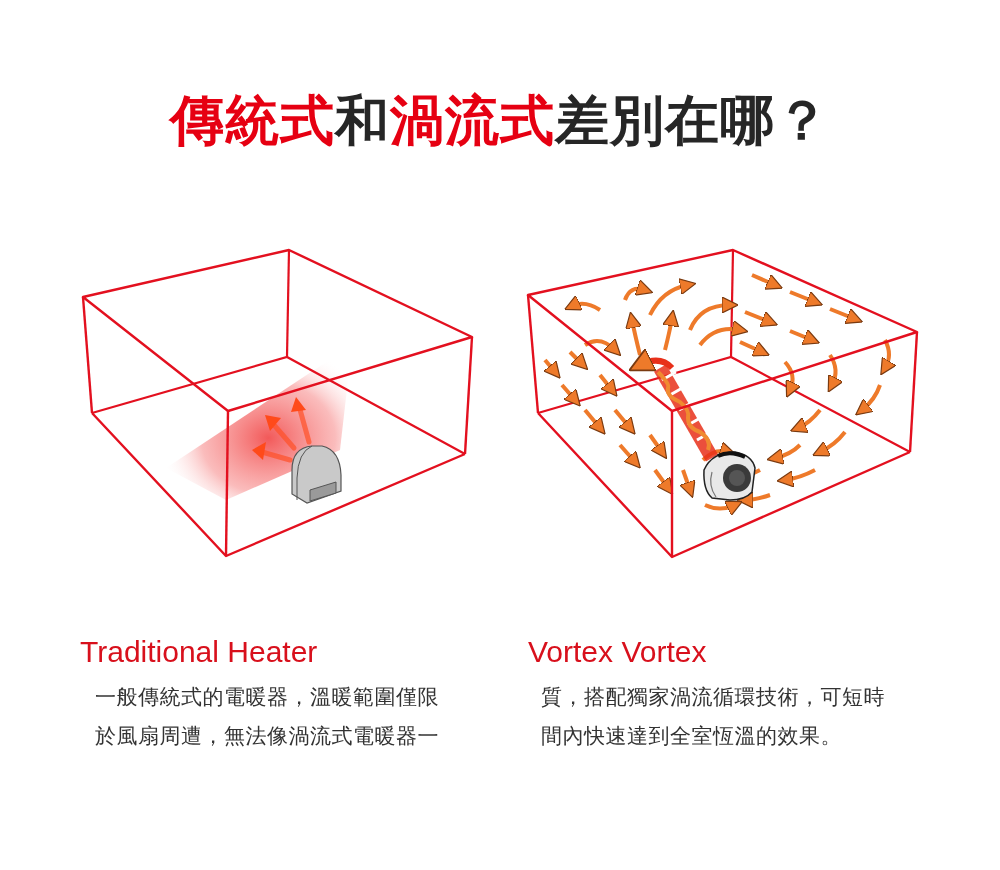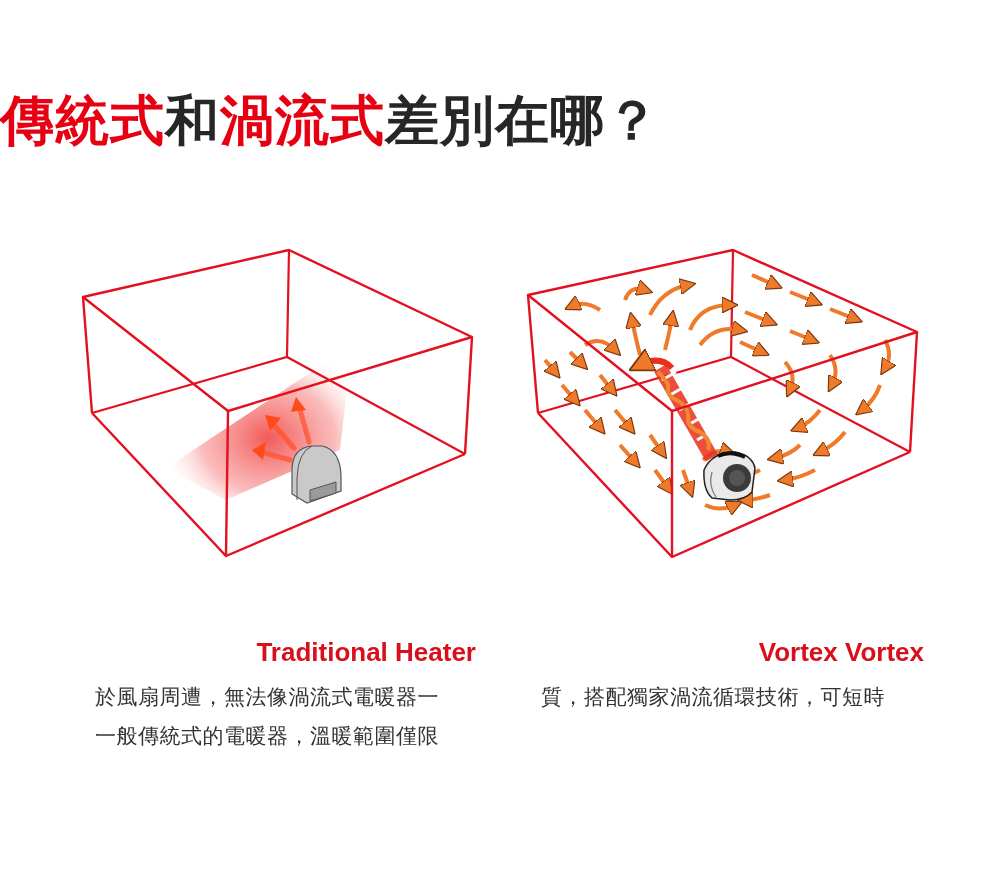--- a/index.html
+++ b/index.html
@@ -1,22 +1,22 @@
 <!DOCTYPE html>
 <html><head>
 <meta charset="utf-8">
 <style>
   html, body { margin:0; padding:0; background:#ffffff; }
   body { width:1000px; height:870px; position:relative; overflow:hidden; font-family:"DejaVu Sans", sans-serif; }
-  .title { position:absolute; left:0; top:86px; width:1000px; text-align:left; font-size:54px; font-weight:bold; letter-spacing:1px; line-height:70px; }
+  .title { position:absolute; left:0; top:86px; width:1000px; text-align:center; font-size:54px; font-weight:bold; letter-spacing:1px; line-height:70px; }
   .title .red { color:#e60012; }
   .title .dark { color:#262626; }
   .illus { position:absolute; top:230px; }
   .illus svg { display:block; }
-  .heading { position:absolute; top:630px; font-family:"Liberation Sans", sans-serif; font-size:26px; font-weight:bold; color:#d8101c; text-align:right; line-height:44px; }
+  .heading { position:absolute; top:630px; font-family:"Liberation Sans", sans-serif; font-size:30px; font-weight:normal; color:#d8101c; text-align:left; line-height:44px; }
   .body-text { position:absolute; top:678px; font-size:21px; color:#333333; line-height:39px; letter-spacing:0.5px; }
   .body-text .line { display:block; white-space:nowrap; }
 </style>
 </head>
 <body>
 
 <div class="title">
   <span class="red">傳統式</span><span class="dark">和</span><span class="red">渦流式</span><span class="dark">差別在哪？</span>
 </div>
 
@@ -152,20 +152,21 @@
       <line x1="528" y1="295" x2="538" y2="413"></line>
       <line x1="672" y1="411" x2="672" y2="557"></line>
       <line x1="917" y1="332" x2="910" y2="452"></line>
       <polyline points="538,413 672,557 910,452"></polyline>
     </g>
   </svg>
 </div>
 
 <div class="heading" style="left:80px; width:396px;">Traditional Heater</div>
 <div class="body-text" style="left:95px;">
+  <span class="line">一般傳統式的電暖器，溫暖範圍僅限</span>
   <span class="line">於風扇周遭，無法像渦流式電暖器一</span>
-  <span class="line">一般傳統式的電暖器，溫暖範圍僅限</span>
 </div>
 
 <div class="heading" style="left:528px; width:396px;">Vortex Vortex</div>
 <div class="body-text" style="left:541px;">
   <span class="line">質，搭配獨家渦流循環技術，可短時</span>
+  <span class="line">間內快速達到全室恆溫的效果。</span>
 </div>
 
 </body></html>

